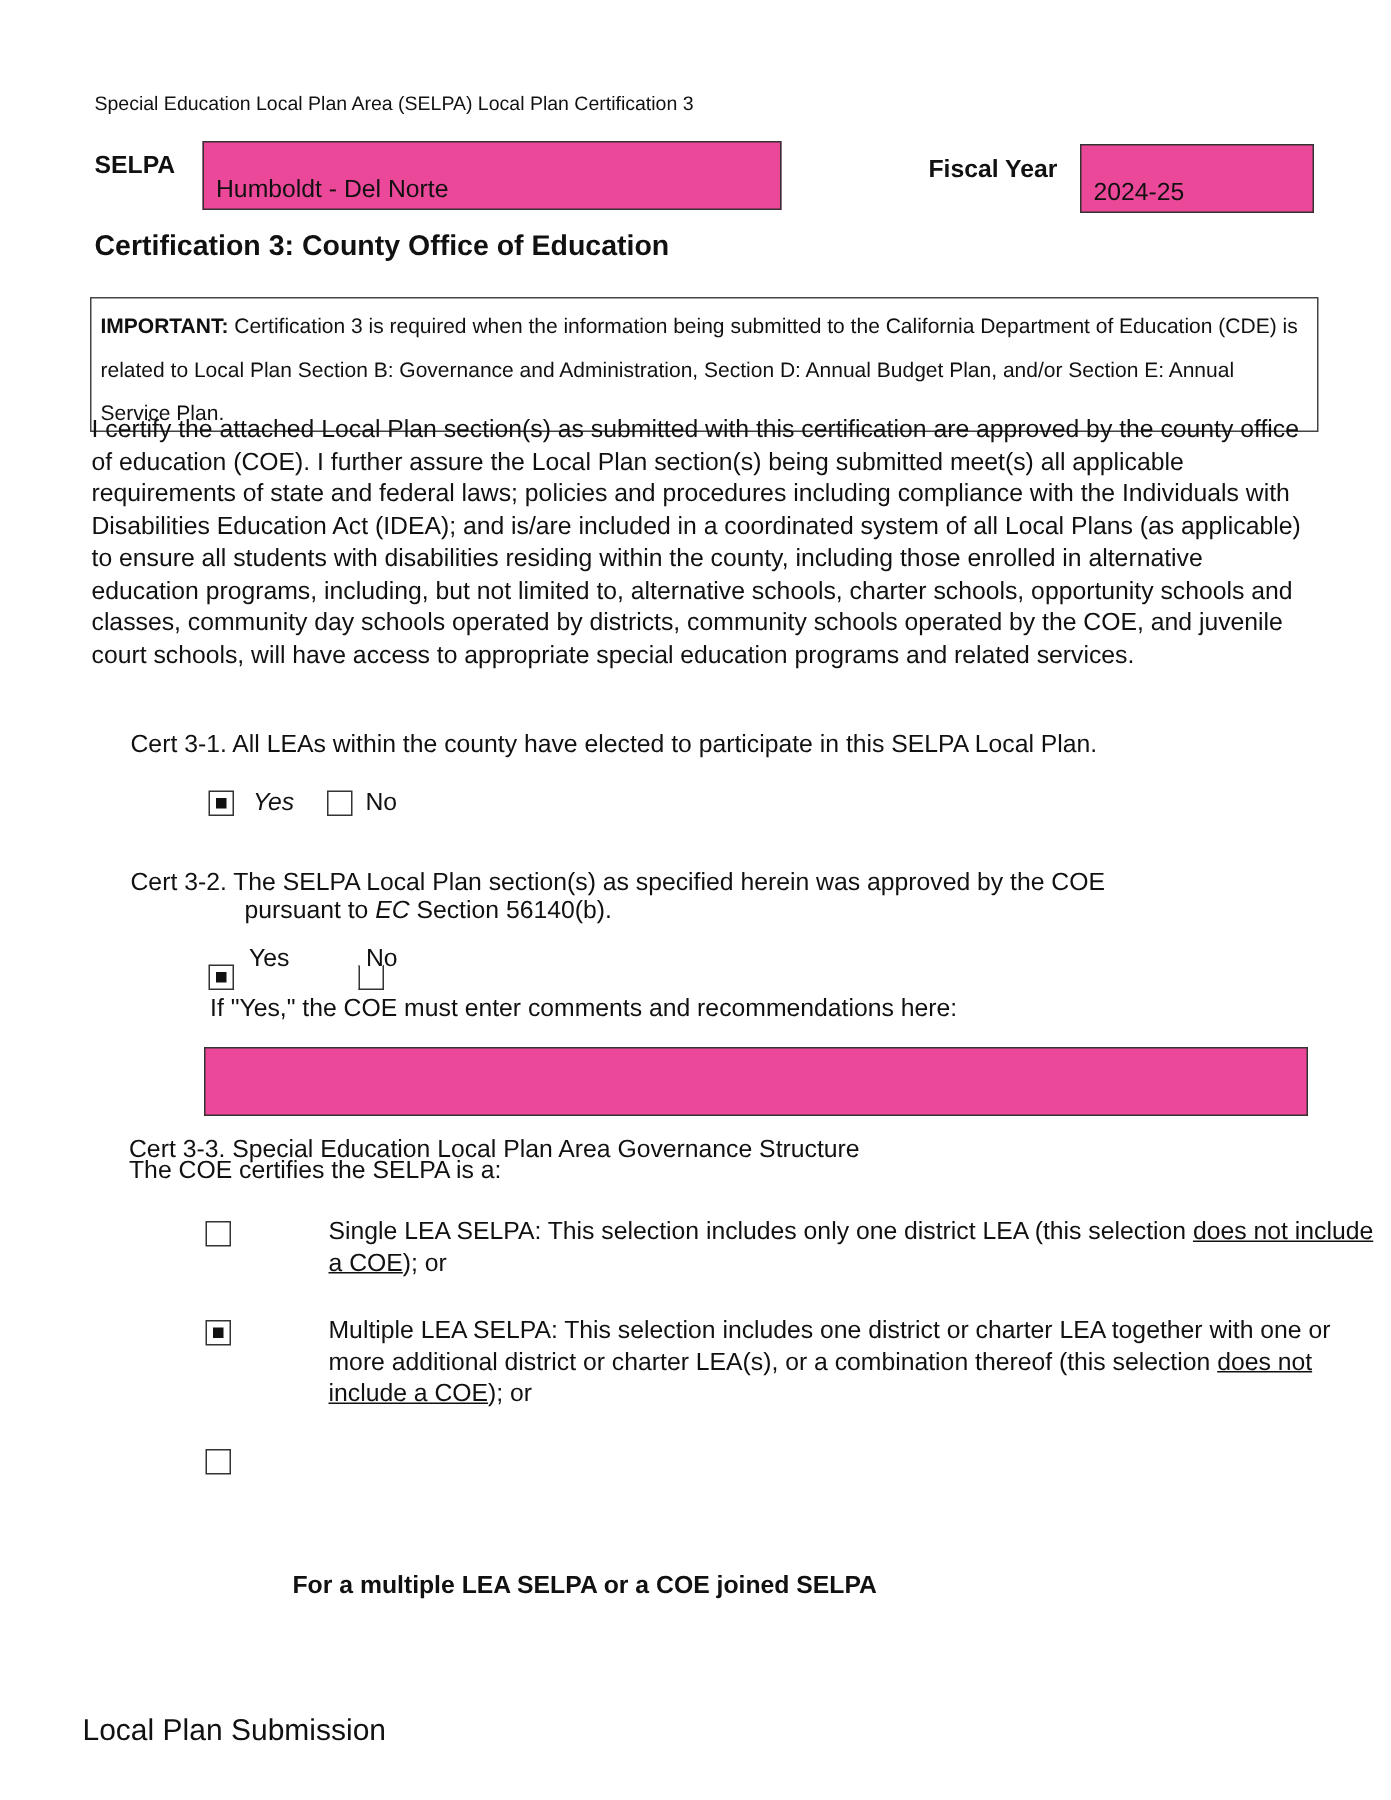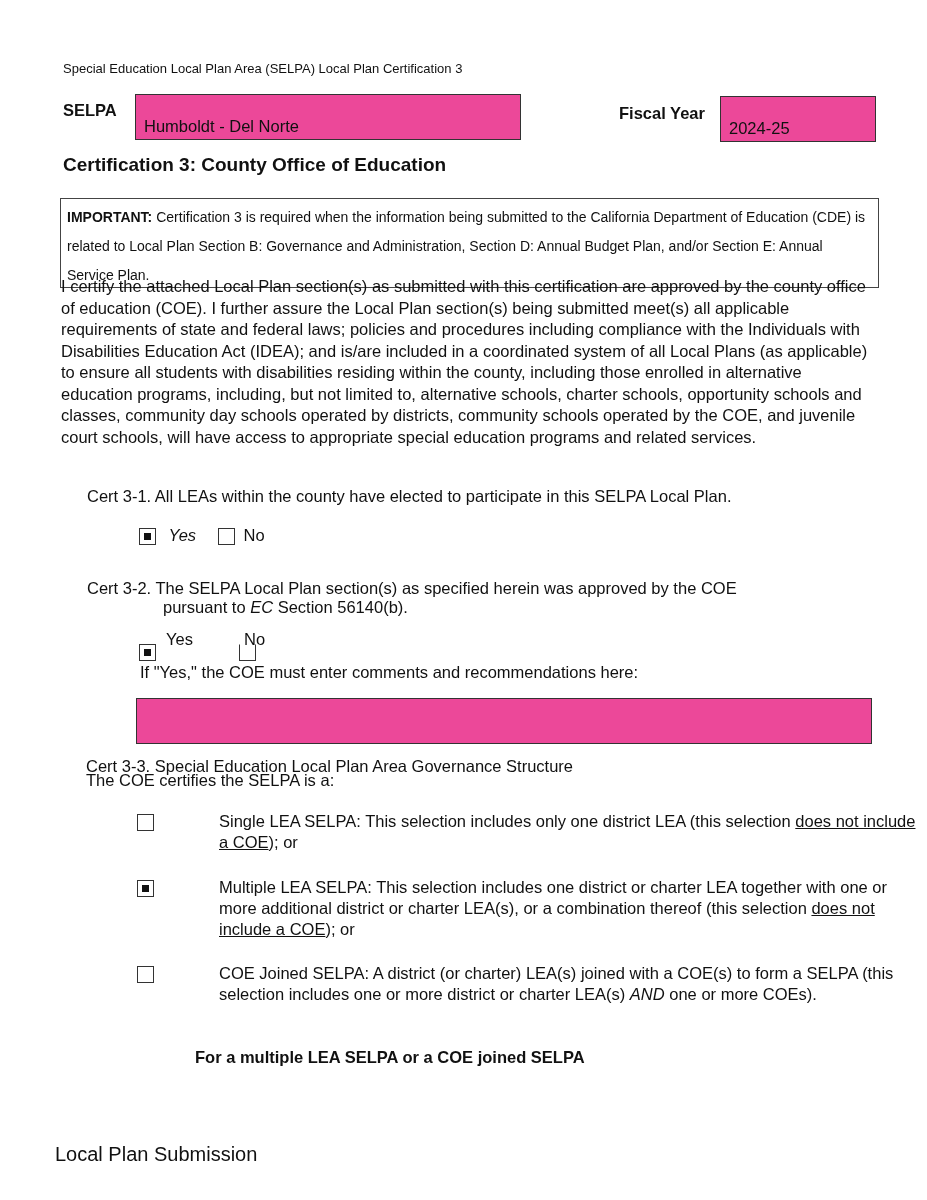--- a/index.html
+++ b/index.html
@@ -96,23 +96,20 @@
 
 <div class="optrow" style="top:877px; height:65px;">
   <span class="chk checked"></span>
   <div class="txt">
     <span>Multiple LEA SELPA: This selection includes one district or charter LEA together with one or more additional district or charter LEA(s), or a combination thereof (this selection </span><span class="u">does not include a COE</span><span>); or</span>
   </div>
 </div>
 
 <div class="optrow" style="top:963px; height:65px;">
   <span class="chk"></span>
-  <div class="txt">
-    <span>COE Joined SELPA: A district (or charter) LEA(s) joined with a COE(s) to form a SELPA (this selection includes one or more district or charter LEA(s) </span><span class="i">AND</span><span> one or more COEs).</span>
-  </div>
 </div>
 
 <div class="abs" style="left:174px; top:1048px; font-weight:bold;margin-left:21px;">For a multiple LEA SELPA or a COE joined SELPA</div>
 
 <div class="abs" style="left:55px; top:1143px; font-size:20px;">Local Plan Submission</div>
 
 
 
 
 </body></html>

